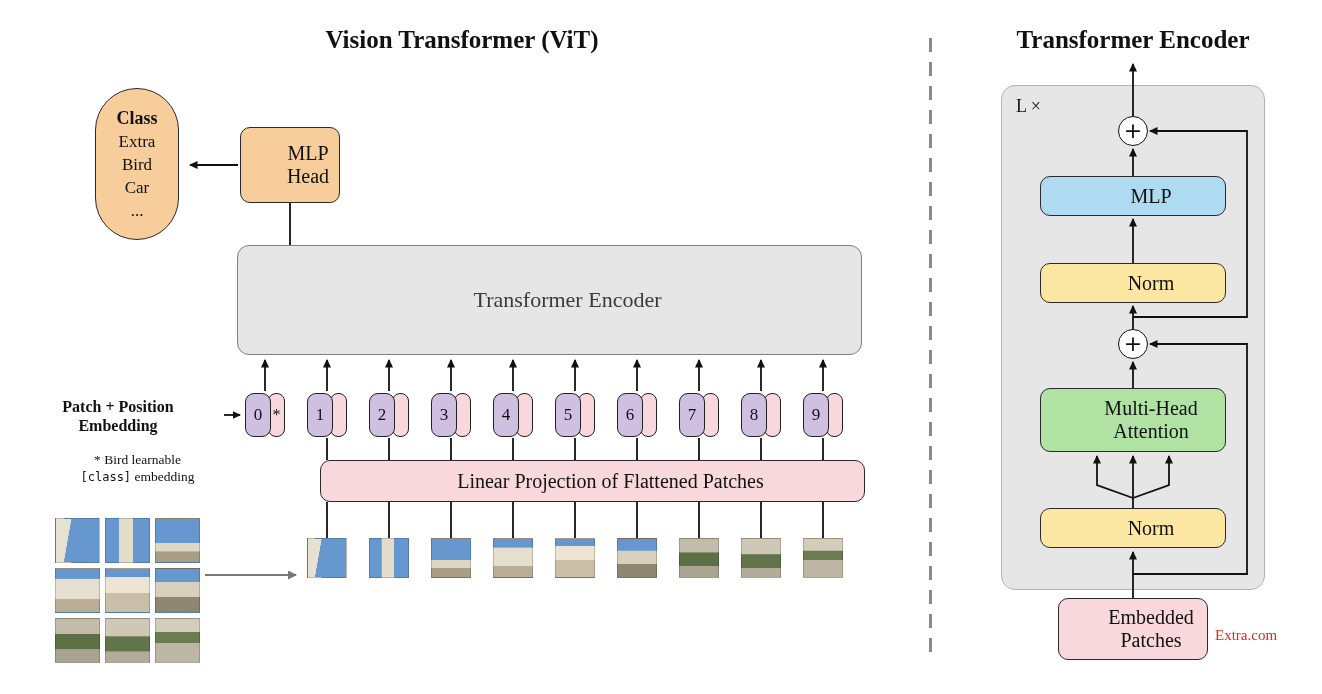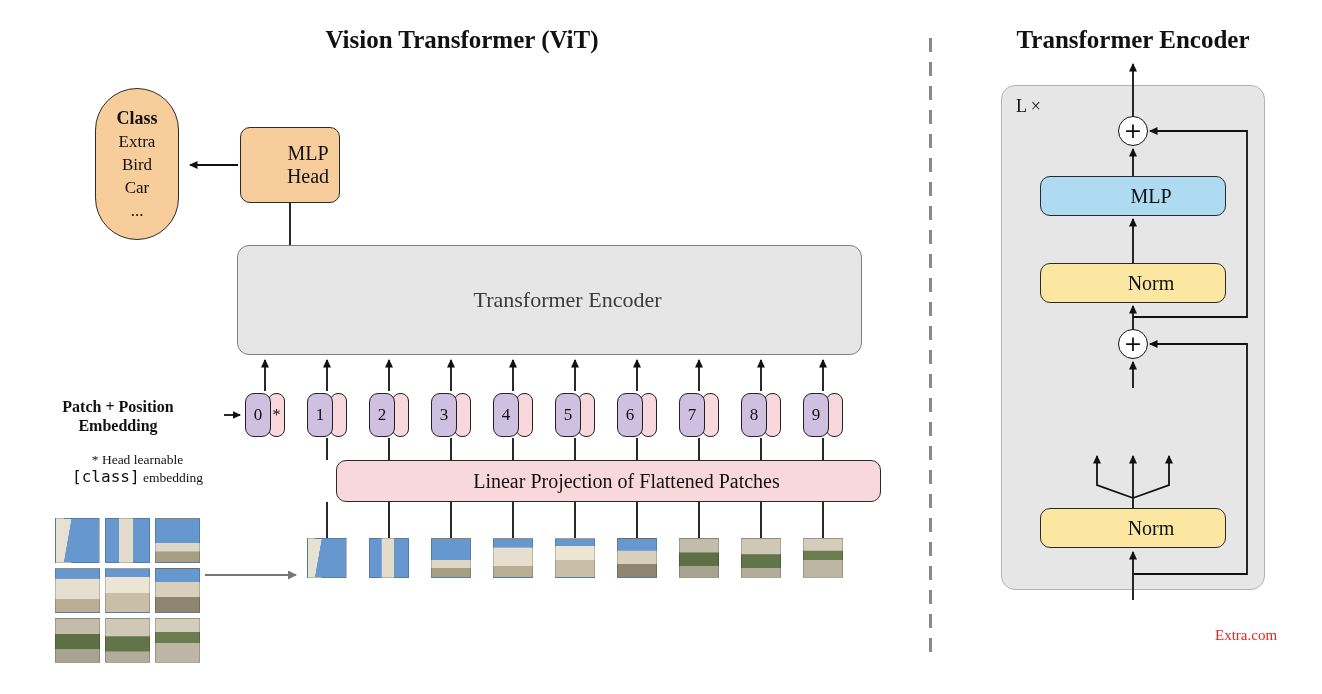--- a/index.html
+++ b/index.html
@@ -43,21 +43,21 @@
     font-size:17px;
   }
   .tok.pos { width:26px; border-radius:9px; position:relative; z-index:3; }
   .tok.patch { width:17px; border-radius:8px; margin-left:-3px; font-size:16px; }
   .label-bold {
     position:absolute; font-weight:700; font-size:16px; line-height:19px; text-align:center; z-index:2;
   }
   .note {
     position:absolute; font-size:13.5px; line-height:17px; text-align:center; z-index:2;
   }
-  .note .code { font-family:"DejaVu Sans Mono", monospace; font-size:16px; }
+  .note .code { font-family:"DejaVu Sans Mono", monospace; font-size:12px; }
   .photo { width:40px; height:40px; border:1px solid rgba(0,0,0,0.18); }
   .patch-row { position:absolute; left:307px; top:538px; display:flex; gap:22px; z-index:2; }
   .patch-grid {
     position:absolute; left:55px; top:518px; display:grid;
     grid-template-columns:repeat(3,45px); grid-auto-rows:45px; gap:5px; z-index:2;
   }
   .patch-grid .photo { width:45px; height:45px; }
   .p1{background:linear-gradient(100deg,#e7e1d2 0 30%,#6698cf 31%);}
   .p2{background:linear-gradient(90deg,#6698cf 0 30%,#e3dccb 31% 62%,#6698cf 63%);}
   .p3{background:linear-gradient(to bottom,#6698cf 0 55%,#ded7c5 56% 75%,#a89e86 76%);}
@@ -164,21 +164,21 @@
   <div class="block big-gray" style="left: 237px; top: 245px; width: 625px; height: 110px; background-color: rgb(230, 230, 230);">
     <span>Transformer Encoder</span>
   </div>
 
   <div class="label-bold" style="left:28px; top:397px; width:180px;">
     <span class="line">Patch + Position</span>
     <span class="line">Embedding</span>
   </div>
 
   <div class="note" style="left:40px; top:451px; width:195px;">
-    <span>* Head learnable</span><br>
+    <span>* Bird learnable</span><br>
     <span class="code">[class]</span>
     <span>embedding</span>
   </div>
 
   <div class="token-row">
     <div class="token-pair">
       <span class="tok pos" style="background-color: rgb(207, 192, 226);">0</span>
       <span class="tok patch" style="background-color: rgb(248, 216, 220);">*</span>
     </div>
     <div class="token-pair">
@@ -212,21 +212,21 @@
     <div class="token-pair">
       <span class="tok pos" style="background-color: rgb(207, 192, 226);">8</span>
       <span class="tok patch" style="background-color: rgb(248, 216, 220);"></span>
     </div>
     <div class="token-pair">
       <span class="tok pos" style="background-color: rgb(207, 192, 226);">9</span>
       <span class="tok patch" style="background-color: rgb(248, 216, 220);"></span>
     </div>
   </div>
 
-  <div class="block" style="left: 336px; top: 460px; width: 545px; height: 42px; background-color: rgb(248, 216, 220);">
+  <div class="block" style="left: 320px; top: 460px; width: 545px; height: 42px; background-color: rgb(248, 216, 220);">
     <span>Linear Projection of Flattened Patches</span>
   </div>
 
   <div class="patch-row">
     <div class="photo p1"></div>
     <div class="photo p2"></div>
     <div class="photo p3"></div>
     <div class="photo p4"></div>
     <div class="photo p5"></div>
     <div class="photo p6"></div>
@@ -262,21 +262,29 @@
   </div>
 
   <div class="block" style="left: 1040px; top: 263px; width: 186px; height: 40px; background-color: rgb(251, 231, 162);">
     <span>Norm</span>
   </div>
 
   <div class="add-circle" style="left:1118px; top:329px;">
     <span>+</span>
   </div>
 
+  <div class="block" style="left: 1040px; top: 388px; width: 186px; height: 64px; background-color: rgb(176, 226, 164);">
+    <span class="line">Multi-Head</span>
+    <span class="line">Attention</span>
+  </div>
 
   <div class="block" style="left: 1040px; top: 508px; width: 186px; height: 40px; background-color: rgb(251, 231, 162);">
     <span>Norm</span>
   </div>
 
+  <div class="block" style="left: 1058px; top: 598px; width: 150px; height: 62px; background-color: rgb(248, 216, 220);">
+    <span class="line">Embedded</span>
+    <span class="line">Patches</span>
+  </div>
 
   <div class="watermark" style="color: rgb(232, 36, 28);">Extra.com</div>
 
 </div>
 
 </body></html>

